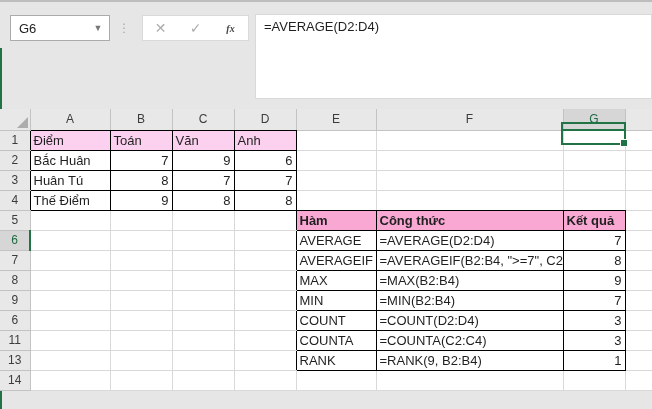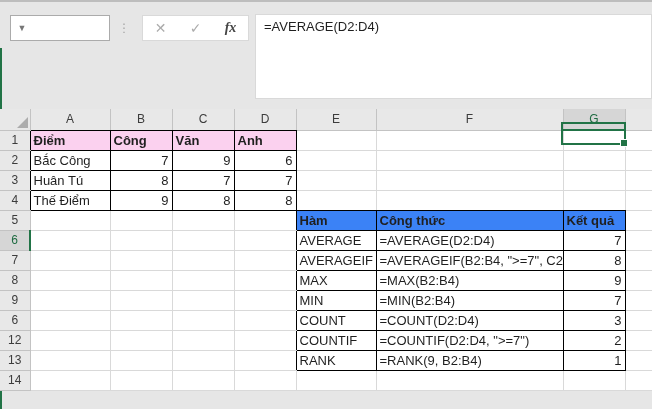--- a/index.html
+++ b/index.html
@@ -15,21 +15,21 @@
   .namebox .val{flex:1;padding-left:8px;font-size:13px;color:#222;}
   .namebox .arrow{width:22px;text-align:center;color:#777;font-size:9px;}
   .dots{position:absolute;left:117px;top:13px;height:26px;width:14px;display:flex;align-items:center;justify-content:center;color:#A5A5A5;font-size:12px;letter-spacing:0;}
   .fbtns{
     position:absolute;left:142px;top:13px;width:107px;height:26px;background:#fff;
     border:1px solid #D9D9D9;box-sizing:border-box;display:flex;
   }
   .fbtns span{flex:1;display:flex;align-items:center;justify-content:center;}
   .icx{color:#ACACAC;font-size:14px;}
   .icv{color:#ACACAC;font-size:14px;}
-  .icfx{color:#444;font-size:14px;font-family:"Liberation Serif",serif;font-style:italic;font-weight:bold;}
+  .icfx{color:#444;font-size:10px;font-family:"Liberation Serif",serif;font-style:italic;font-weight:bold;}
   .fbar{
     position:absolute;left:255px;top:12px;width:397px;height:85px;background:#fff;
     border:1px solid #D9D9D9;box-sizing:border-box;
   }
   .fbar .ftext{padding:4px 8px;font-size:13px;color:#1F1F1F;white-space:nowrap;}
   .green-edge{position:absolute;left:0;top:46px;width:2px;height:363px;background:#217346;}
   
   .grid{position:absolute;left:0;top:107px;width:652px;}
   table{border-collapse:collapse;table-layout:fixed;width:652px;}
   td{
@@ -40,22 +40,22 @@
   tr.chrow td{height:21px;}
   td.hd{
     background:#E8E8E8;text-align:center;font-size:12px;color:#3C3C3C;padding:0;
     border-right:1px solid #C3C3C3;border-bottom:1px solid #C3C3C3;
   }
   td.sel-col{background:#D6D6D6;color:#1E6B41;border-bottom:2px solid #217346;}
   td.sel-row{background:#D6D6D6;color:#1E6B41;border-right:2px solid #217346;}
   td.bk{border:1px solid #000;}
   td.brk{border-right-color:#000;}
   td.bbk{border-bottom-color:#000;}
-  td.pink{background:#FBD1EF;font-weight:bold;}
-  td.blue{background:#3b82f6;font-weight:bold;}
+  td.pink{background:#FBD1EF;font-weight:normal;}
+  td.blue{background:#f9a8d4;font-weight:bold;}
   td.num{text-align:right;}
   td.noR{border-right:none;}
   .corner{position:relative;}
   .tri{
     position:absolute;right:2px;bottom:2px;width:0;height:0;
     border-bottom:11px solid #ACACAC;border-left:11px solid transparent;
   }
   .sel-box{
     position:absolute;left:561px;top:120px;width:65px;height:23px;
     border:2px solid #217346;box-sizing:border-box;pointer-events:none;
@@ -64,20 +64,21 @@
     position:absolute;right:-4px;bottom:-4px;width:6px;height:6px;
     background:#217346;border:1px solid #fff;box-sizing:content-box;
   }
 </style>
 </head>
 <body>
 
 <div class="app">
 
   <div class="namebox">
+    <span class="val">G6</span>
     <span class="arrow">▼</span>
   </div>
   <div class="dots">⋮</div>
   <div class="fbtns">
     <span class="icx">✕</span>
     <span class="icv">✓</span>
     <span class="icfx">fx</span>
   </div>
   <div class="fbar">
     <div class="ftext">=AVERAGE(D2:D4)</div>
@@ -107,31 +108,31 @@
         <td class="hd bbk">C</td>
         <td class="hd bbk">D</td>
         <td class="hd">E</td>
         <td class="hd">F</td>
         <td class="hd sel-col">G</td>
         <td class="hd noR"></td>
       </tr>
       <tr>
         <td class="hd brk">1</td>
         <td class="bk pink">Điểm</td>
-        <td class="bk pink">Công</td>
+        <td class="bk pink">Toán</td>
         <td class="bk pink">Văn</td>
         <td class="bk pink">Anh</td>
         <td></td>
         <td></td>
         <td></td>
         <td class="noR"></td>
       </tr>
       <tr>
         <td class="hd brk">2</td>
-        <td class="bk">Bắc Công</td>
+        <td class="bk">Bắc Huân</td>
         <td class="bk num">7</td>
         <td class="bk num">9</td>
         <td class="bk num">6</td>
         <td></td>
         <td></td>
         <td></td>
         <td class="noR"></td>
       </tr>
       <tr>
         <td class="hd brk">3</td>
@@ -215,28 +216,28 @@
         <td></td>
         <td></td>
         <td></td>
         <td class="brk"></td>
         <td class="bk">COUNT</td>
         <td class="bk">=COUNT(D2:D4)</td>
         <td class="bk num">3</td>
         <td class="noR"></td>
       </tr>
       <tr>
-        <td class="hd">12</td>
-        <td></td>
-        <td></td>
-        <td></td>
-        <td class="brk"></td>
-        <td class="bk">COUNTIF</td>
-        <td class="bk">=COUNTIF(D2:D4, "&gt;=7")</td>
-        <td class="bk num">2</td>
+        <td class="hd">11</td>
+        <td></td>
+        <td></td>
+        <td></td>
+        <td class="brk"></td>
+        <td class="bk">COUNTA</td>
+        <td class="bk">=COUNTA(C2:C4)</td>
+        <td class="bk num">3</td>
         <td class="noR"></td>
       </tr>
       <tr>
         <td class="hd">13</td>
         <td></td>
         <td></td>
         <td></td>
         <td class="brk"></td>
         <td class="bk">RANK</td>
         <td class="bk">=RANK(9, B2:B4)</td>

